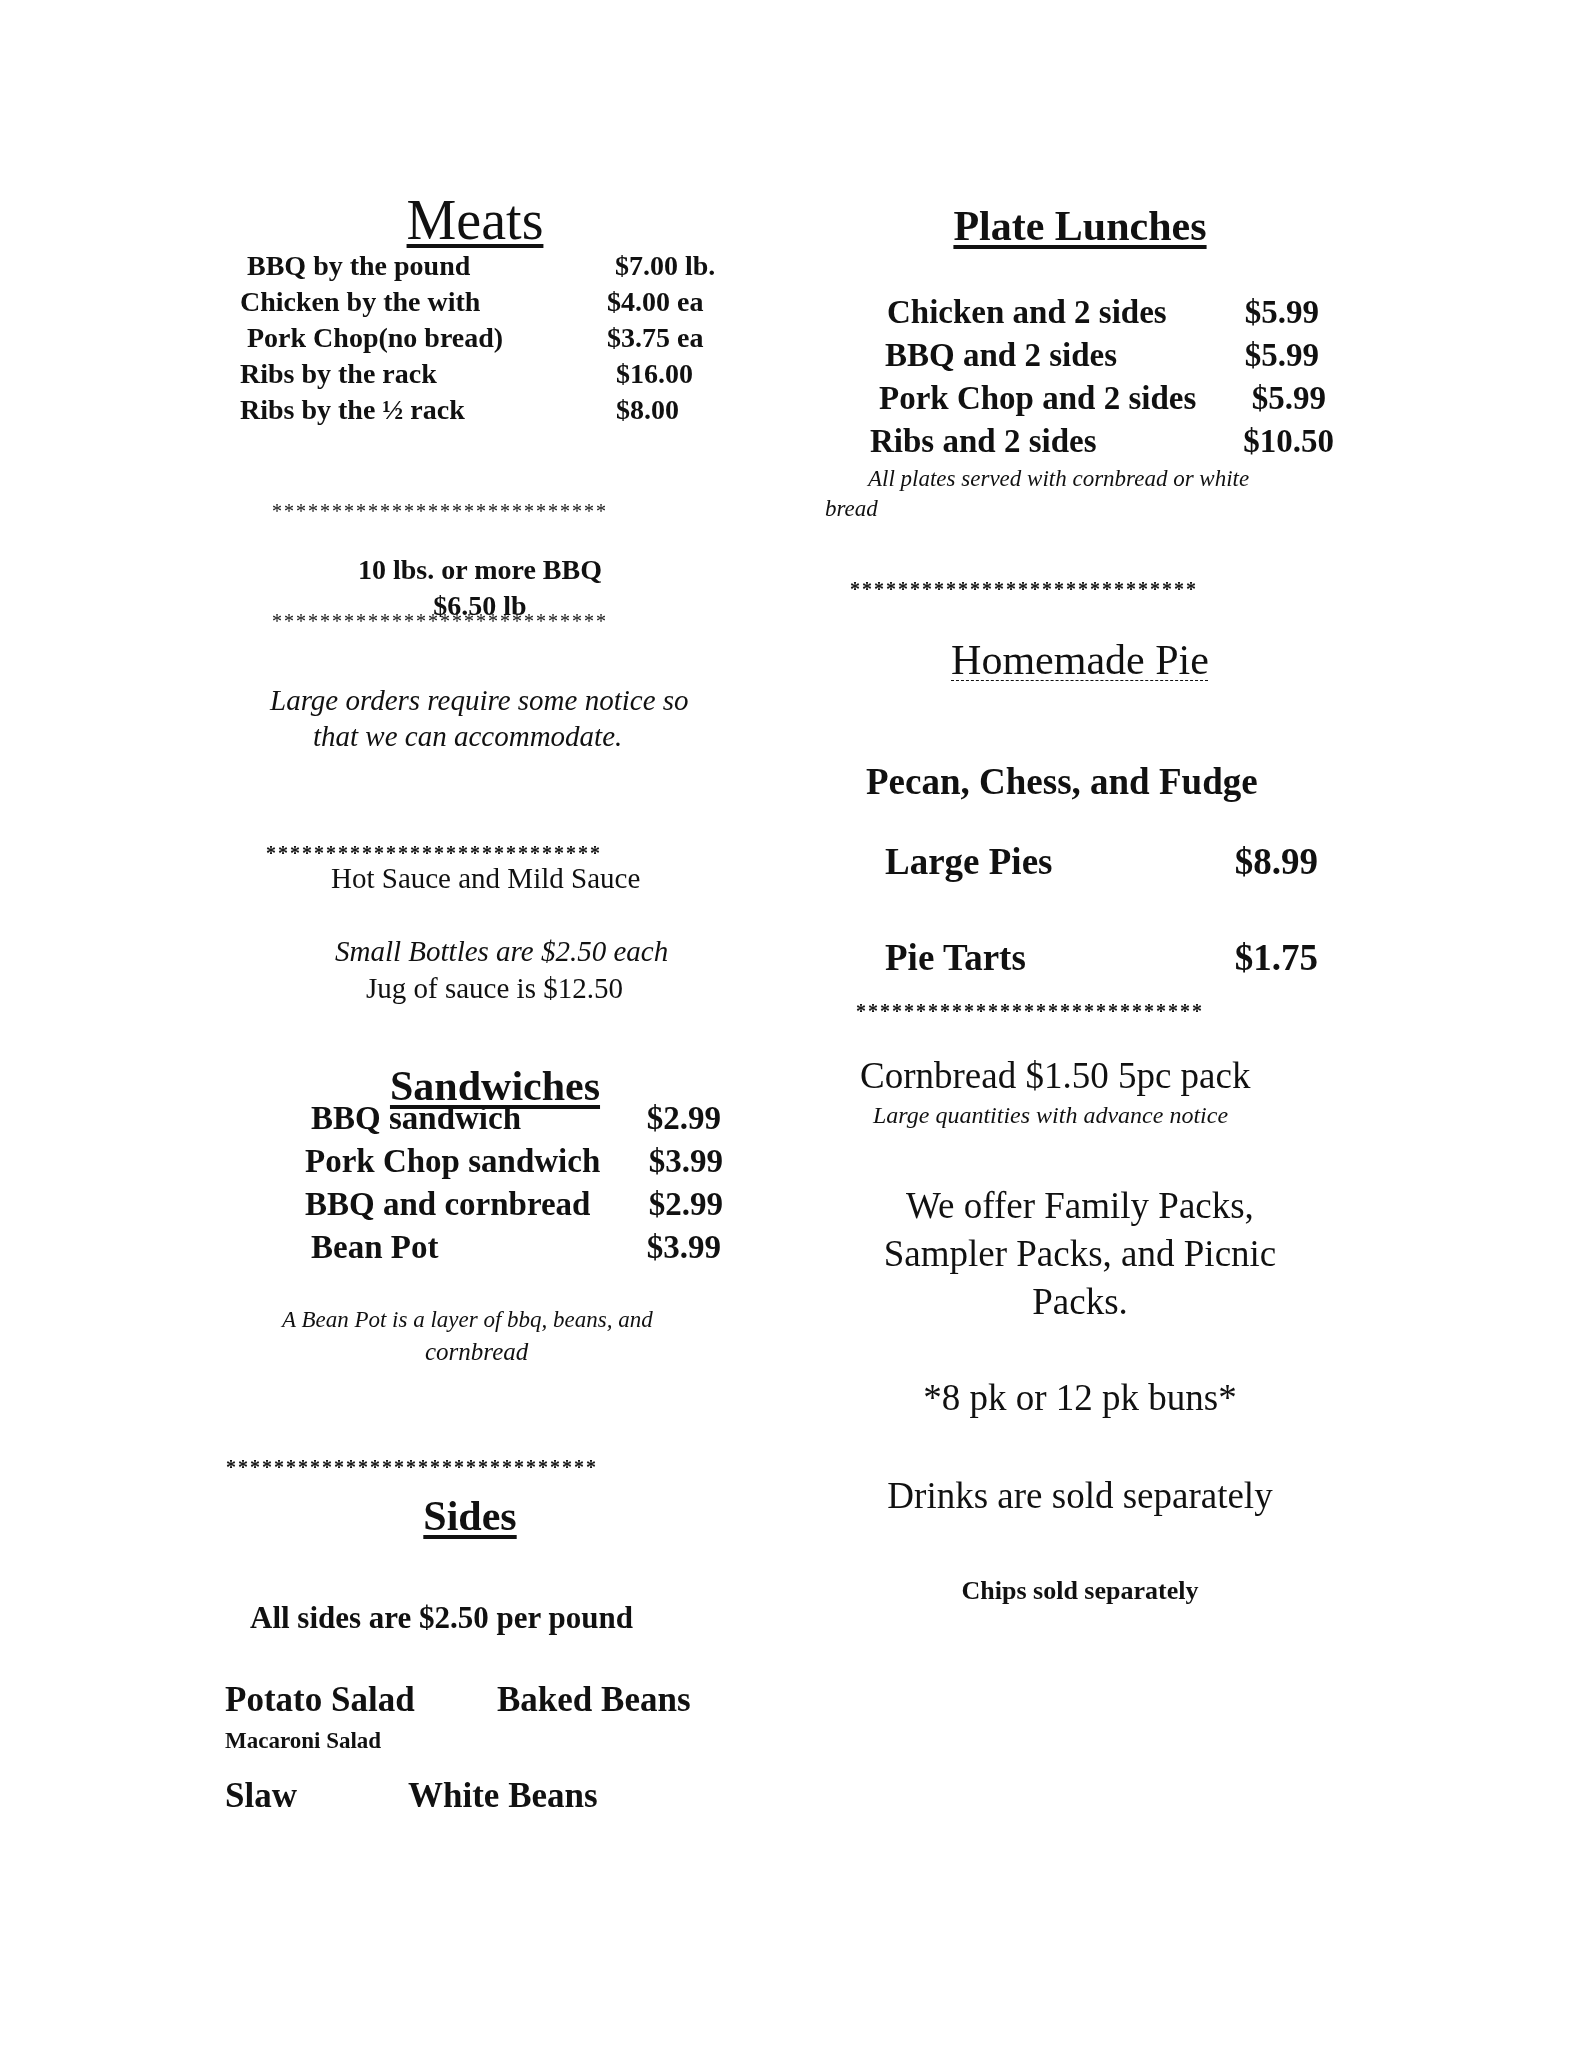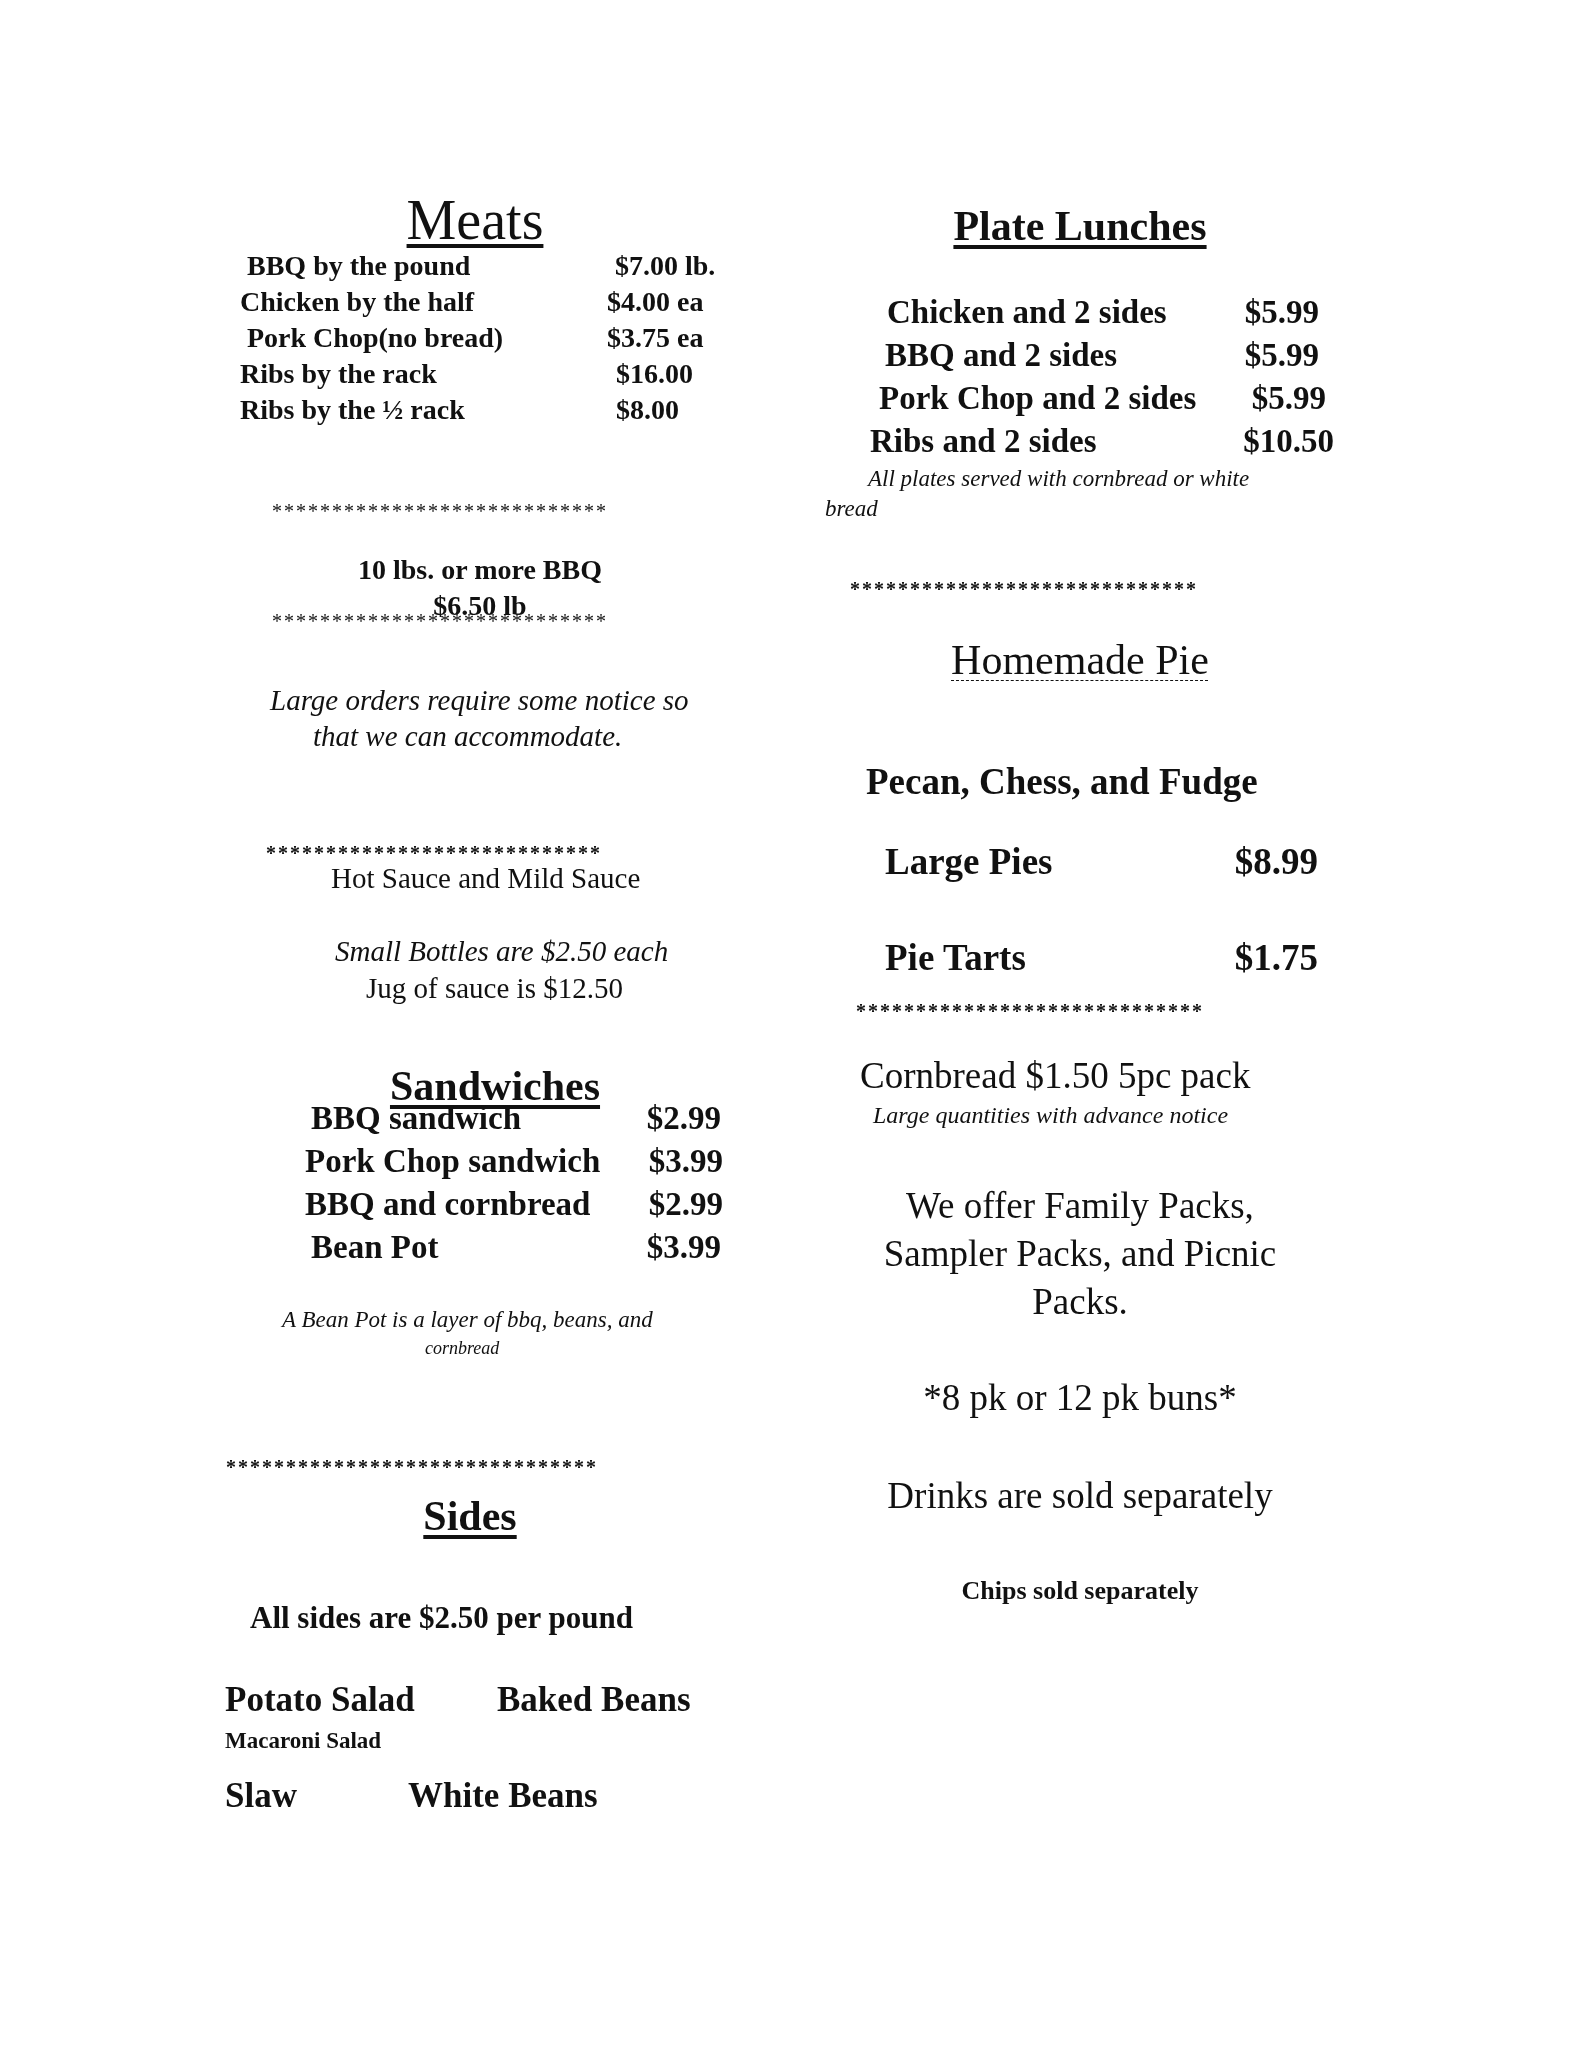--- a/index.html
+++ b/index.html
@@ -18,21 +18,21 @@
 <body>
 
 <div>
   <div class="abs c u" style="left:360px; width:230px; top:188px; font-size:56px;">Meats</div>
 
   <div class="row" style="left:228px; width:492px; top:250px; font-size:28px;">
     <span>BBQ by the pound</span>
     <span style="width:124px">$7.00 lb.</span>
   </div>
   <div class="row" style="left:221px; width:495px; top:286px; font-size:28px;">
-    <span>Chicken by the half</span>
+    <span>Chicken by the with</span>
     <span style="width:128px">$4.00 ea</span>
   </div>
   <div class="row" style="left:228px; width:488px; top:322px; font-size:28px;">
     <span>Pork Chop(no bread)</span>
     <span style="width:128px">$3.75 ea</span>
   </div>
   <div class="row" style="left:221px; width:491px; top:358px; font-size:28px;">
     <span>Ribs by the rack</span>
     <span style="width:115px">$16.00</span>
   </div>
@@ -72,21 +72,21 @@
   <div class="row" style="left:286px; width:418px; top:1186px; font-size:33px;">
     <span>BBQ and cornbread</span>
     <span>$2.99</span>
   </div>
   <div class="row" style="left:292px; width:410px; top:1229px; font-size:33px;">
     <span>Bean Pot</span>
     <span>$3.99</span>
   </div>
 
   <div class="abs i" style="left:282px; top:1307px; font-size:23px;">A Bean Pot is a layer of  bbq, beans, and</div>
-  <div class="abs i" style="left:425px; top:1338px; font-size:18px;">cornbread</div>
+  <div class="abs i" style="left:425px; top:1338px; font-size:25px;">cornbread</div>
 </div>
 
 <div>
   <div class="stars b" style="left:226px; top:1440px; font-size:20px;">*******************************</div>
   <div class="abs b c u" style="left:380px; width:180px; top:1476px; font-size:42px;">Sides</div>
   <div class="abs b" style="left:250px; top:1584px; font-size:31px;">All sides are $2.50 per pound</div>
 
   <div class="abs b" style="left:225px; top:1664px; font-size:35px;">Potato Salad</div>
   <div class="abs b" style="left:497px; top:1664px; font-size:35px;">Baked Beans</div>
   <div class="abs b" style="left:225px; top:1712px; font-size:23px;">Macaroni Salad</div>

